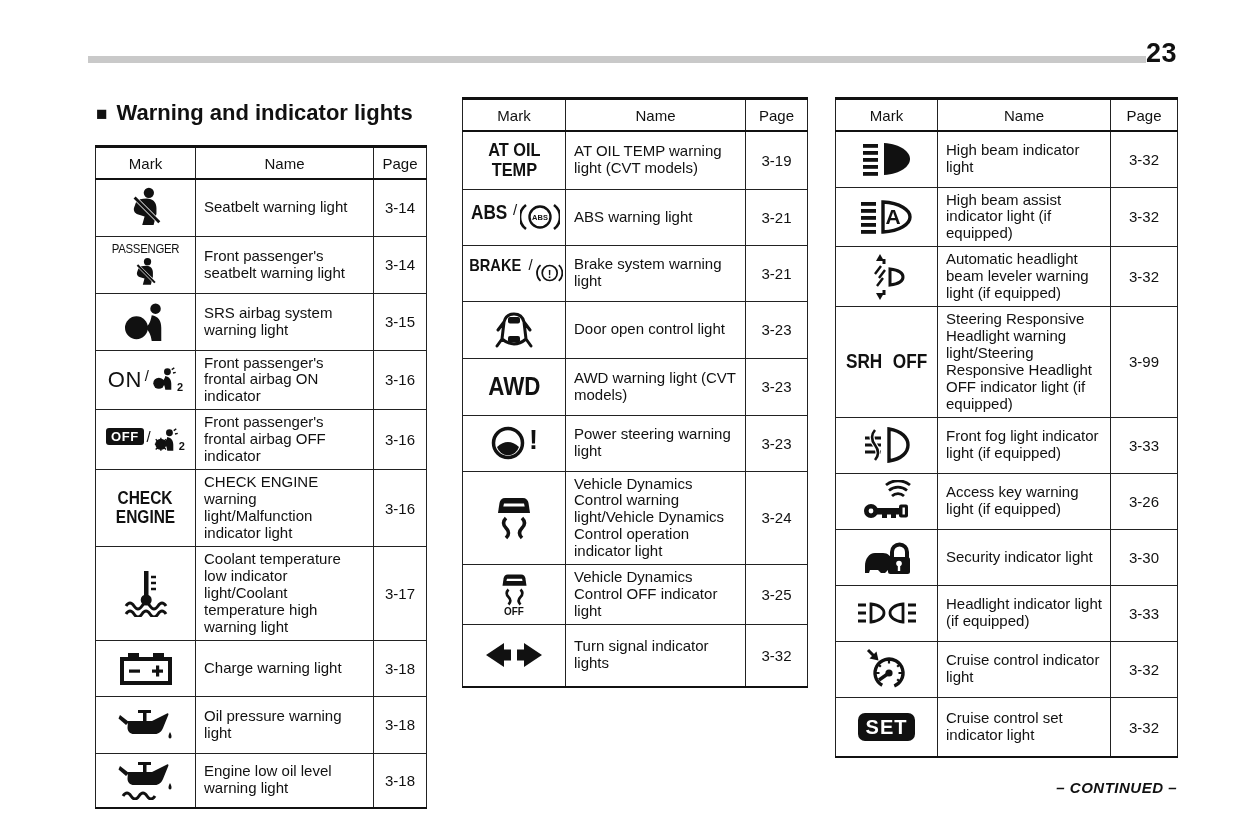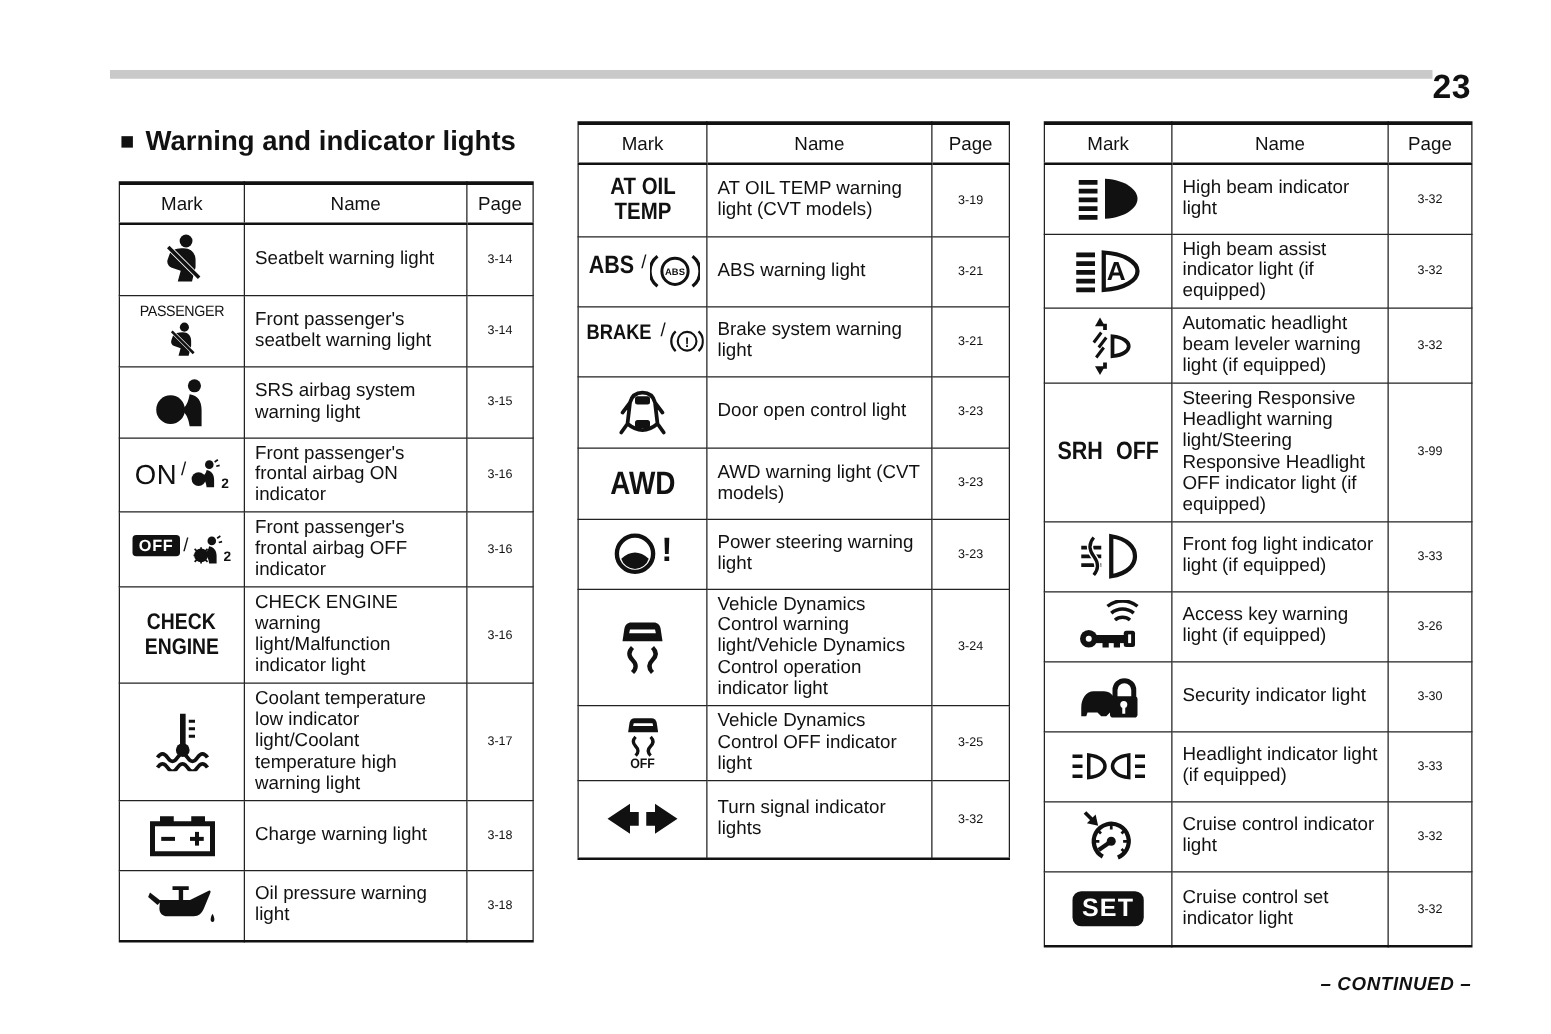--- a/index.html
+++ b/index.html
@@ -1,34 +1,34 @@
 <!DOCTYPE html>
 <html><head>
 <meta charset="utf-8">
 <style>
   html,body{margin:0;padding:0;}
   body{
     width:1241px;height:827px;position:relative;background:#fff;
     font-family:"Liberation Sans",sans-serif;color:#111;overflow:hidden;
   }
   .header-rule{position:absolute;left:88px;top:56px;width:1058px;height:7px;background:#c9c9c9;}
-  .page-number{position:absolute;top:38px;right:64px;font-size:27px;font-weight:bold;letter-spacing:0.5px;margin-top:16px;}
+  .page-number{position:absolute;top:38px;right:64px;font-size:27px;font-weight:bold;letter-spacing:0.5px;}
   .doc-title{position:absolute;left:96px;top:100px;font-size:22px;font-weight:bold;display:flex;align-items:center;gap:9px;}
   .doc-title .sq{font-size:19px;line-height:1;}
   .continued{position:absolute;top:779px;right:64px;font-size:15px;font-weight:bold;font-style:italic;letter-spacing:0.5px;}
 
   table.wtable{position:absolute;border-collapse:collapse;table-layout:fixed;background:#fff;
     border-top:3px solid #111;border-bottom:2px solid #111;}
   #t0{left:95px;top:145px;width:331px;}
   #t1{left:462px;top:97px;width:345px;}
   #t2{left:835px;top:97px;width:342px;}
   .wtable th{font-weight:normal;font-size:15px;border:1px solid #222;border-bottom:2px solid #111;padding:3px 2px;height:24px;text-align:center;}
   .wtable td{border:1px solid #222;vertical-align:middle;}
   td.n{font-size:15px;line-height:1.13;padding:4px 6px 4px 8px;text-align:left;}
-  td.p{font-size:10px;text-align:center;}
+  td.p{font-size:15px;text-align:center;}
   td.m{text-align:center;padding:3px 2px;}
   .mk{display:flex;align-items:flex-start;justify-content:center;gap:3px;}
   .cond{display:inline-block;transform:scaleX(.86);transform-origin:center;font-weight:bold;}
   .mk-2line{font-size:18px;line-height:1.0;font-weight:bold;}
   .mk-passenger{font-size:12px;letter-spacing:-0.3px;transform:scaleX(.95);display:block;margin-bottom:1px;}
   .mk-on{font-size:22px;letter-spacing:0.5px;}
   .mk-abs{font-size:20px;}
   .mk-brake{font-size:17px;}
   .mk-awd{font-size:26px;}
   .badge{background:#111;color:#fff;font-weight:bold;border-radius:3px;padding:1px 5px;font-size:13px;letter-spacing:0.5px;}
@@ -185,20 +185,36 @@
         <rect x="26" y="4" width="3.5" height="9" fill="#111"></rect>
         <path fill="#111" d="M12 14 L3 7 l-1.5 3.5 L9 17 z"></path>
         <path fill="#111" d="M11 13 h24 l15-7.5 c1.2-0.5 1.8 0.5 1.3 1.6 L46 20 c-1.5 3.5-4 6-8 6 H17 c-4 0-6.5-2.5-6.5-6.5 z"></path>
         <path fill="#111" d="M53 24 c-2 3.5-2 6.5 0 6.5 c2 0 2-3 0-6.5 z"></path>
       </svg>
           </div>
         </td>
     <td class="n">Oil pressure warning light</td>
     <td class="p">3-18</td>
   </tr>
+  <tr style="height:55px">
+    <td class="m">
+          <div class="mk">
+      <svg width="58" height="40" viewBox="0 0 58 40">
+        <rect x="21" y="2" width="13" height="3" fill="#111"></rect>
+        <rect x="26" y="4" width="3.5" height="8" fill="#111"></rect>
+        <path fill="#111" d="M12 13 L3 6 l-1.5 3.5 L9 16 z"></path>
+        <path fill="#111" d="M11 12 h24 l15-7.5 c1.2-0.5 1.8 0.5 1.3 1.6 L46 19 c-1.5 3.5-4 6-8 6 H17 c-4 0-6.5-2.5-6.5-6.5 z"></path>
+        <path fill="#111" d="M53 23 c-2 3.5-2 6.5 0 6.5 c2 0 2-3 0-6.5 z"></path>
+        <path class="st" stroke-width="3" d="M6 36 q4-6 8 0 t8 0 t8 0 t8 0"></path>
+      </svg>
+          </div>
+        </td>
+    <td class="n">Engine low oil level warning light</td>
+    <td class="p">3-18</td>
+  </tr>
 </tbody>
   </table>
 
 <table class="wtable" id="t1">
   <colgroup>
       <col style="width:103px">
       <col style="width:180px">
       <col style="width:62px">
     </colgroup>
   <tbody>

